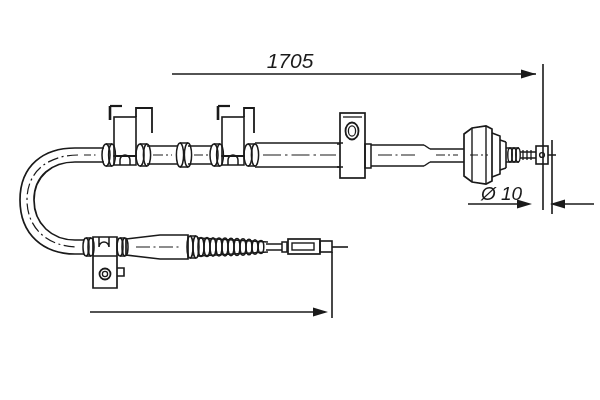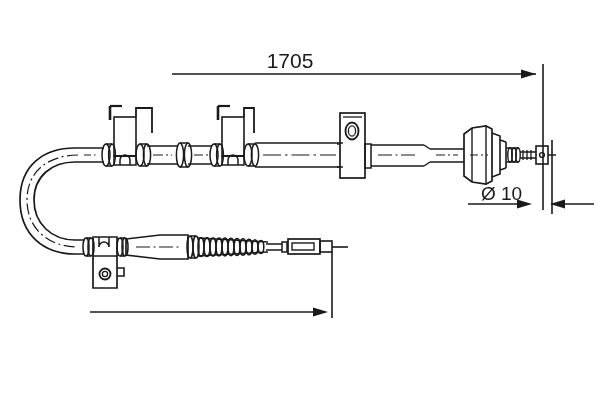--- a/index.html
+++ b/index.html
@@ -9,20 +9,21 @@
   }
   body {
     font-family: "Liberation Sans", sans-serif;
   }
   #drawing-root {
     position: relative;
     width: 600px;
     height: 400px;
     background: #ffffff;
     overflow: hidden;
+    font-style: italic;
   }
   #drawing-svg {
     display: block;
     width: 600px;
     height: 400px;
   }
   .dim-text {
     font-family: "Liberation Sans", sans-serif;
     font-size: 21px;
     fill: #1a1a1a;

